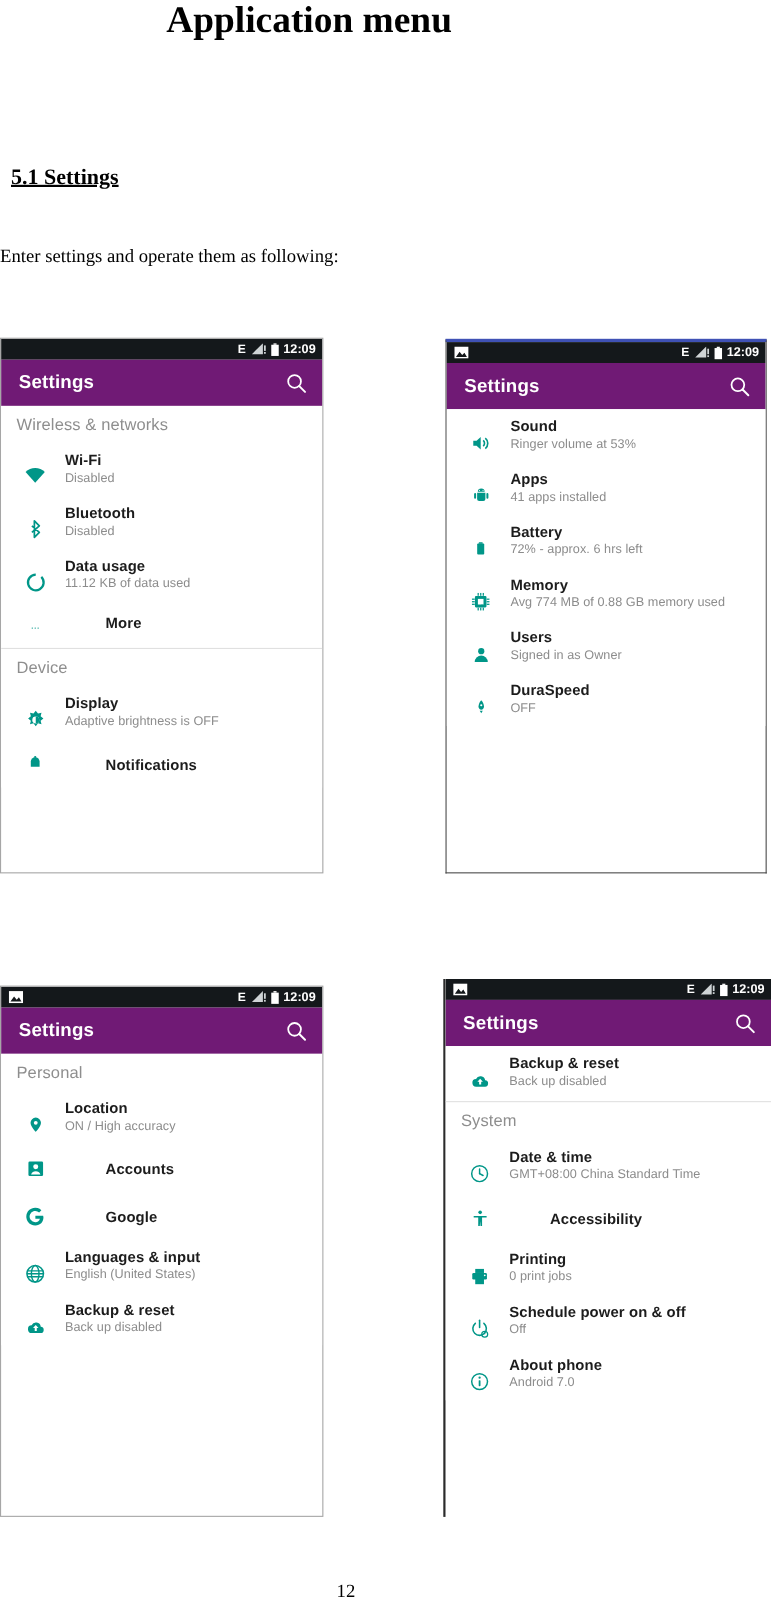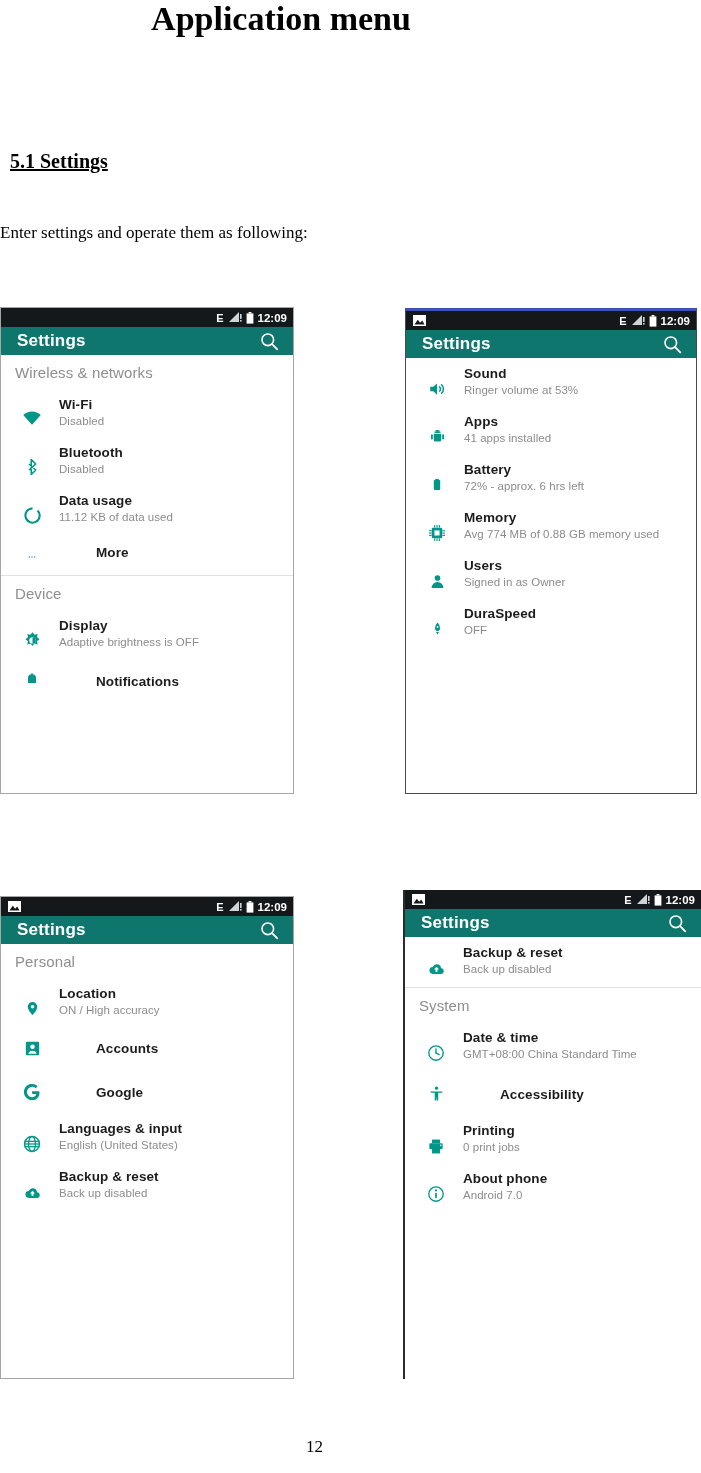--- a/index.html
+++ b/index.html
@@ -84,22 +84,22 @@
     align-items: center;
     gap: 4px;
     color: #ffffff;
     font-size: 11px;
     font-weight: bold;
     font-family: "Liberation Sans", sans-serif;
   }
   .sb-clock { font-size: 11.5px; font-weight: bold; letter-spacing: 0px; }
 
   .appbar {
-    height: 28px;
-    background: #0f766e;
+    height: 42px;
+    background: #701a75;
     display: flex;
     align-items: center;
     padding: 0 14px 0 16px;
     box-sizing: border-box;
   }
   .appbar-title {
     color: #ffffff;
     font-size: 17px;
     font-weight: bold;
     letter-spacing: 0.2px;
@@ -588,20 +588,34 @@
           </svg>
         </div>
         <div class="txt">
           <div class="title">Printing</div>
           <div class="sub">0 print jobs</div>
         </div>
       </div>
       <div class="row">
         <div class="ico">
           <svg width="18" height="18" viewBox="0 0 24 24" fill="#009688">
+            <path d="M6.8 5.4 a8.2 8.2 0 1 0 10.4 0" fill="none" stroke="#009688" stroke-width="1.9" stroke-linecap="round"></path>
+            <line x1="12" y1="1.6" x2="12" y2="10.4" stroke="#009688" stroke-width="1.9" stroke-linecap="round"></line>
+            <circle cx="18.2" cy="18.6" r="3.6" fill="none" stroke="#009688" stroke-width="1.5"></circle>
+            <line x1="18.2" y1="16.6" x2="18.2" y2="18.6" stroke="#009688" stroke-width="1.2"></line>
+          </svg>
+        </div>
+        <div class="txt">
+          <div class="title">Schedule power on &amp; off</div>
+          <div class="sub">Off</div>
+        </div>
+      </div>
+      <div class="row">
+        <div class="ico">
+          <svg width="18" height="18" viewBox="0 0 24 24" fill="#009688">
             <circle cx="12" cy="12" r="9.6" fill="none" stroke="#009688" stroke-width="1.8"></circle>
             <rect x="10.9" y="10.3" width="2.2" height="7.2" rx="0.8"></rect>
             <circle cx="12" cy="7.2" r="1.4"></circle>
           </svg>
         </div>
         <div class="txt">
           <div class="title">About phone</div>
           <div class="sub">Android 7.0</div>
         </div>
       </div>

